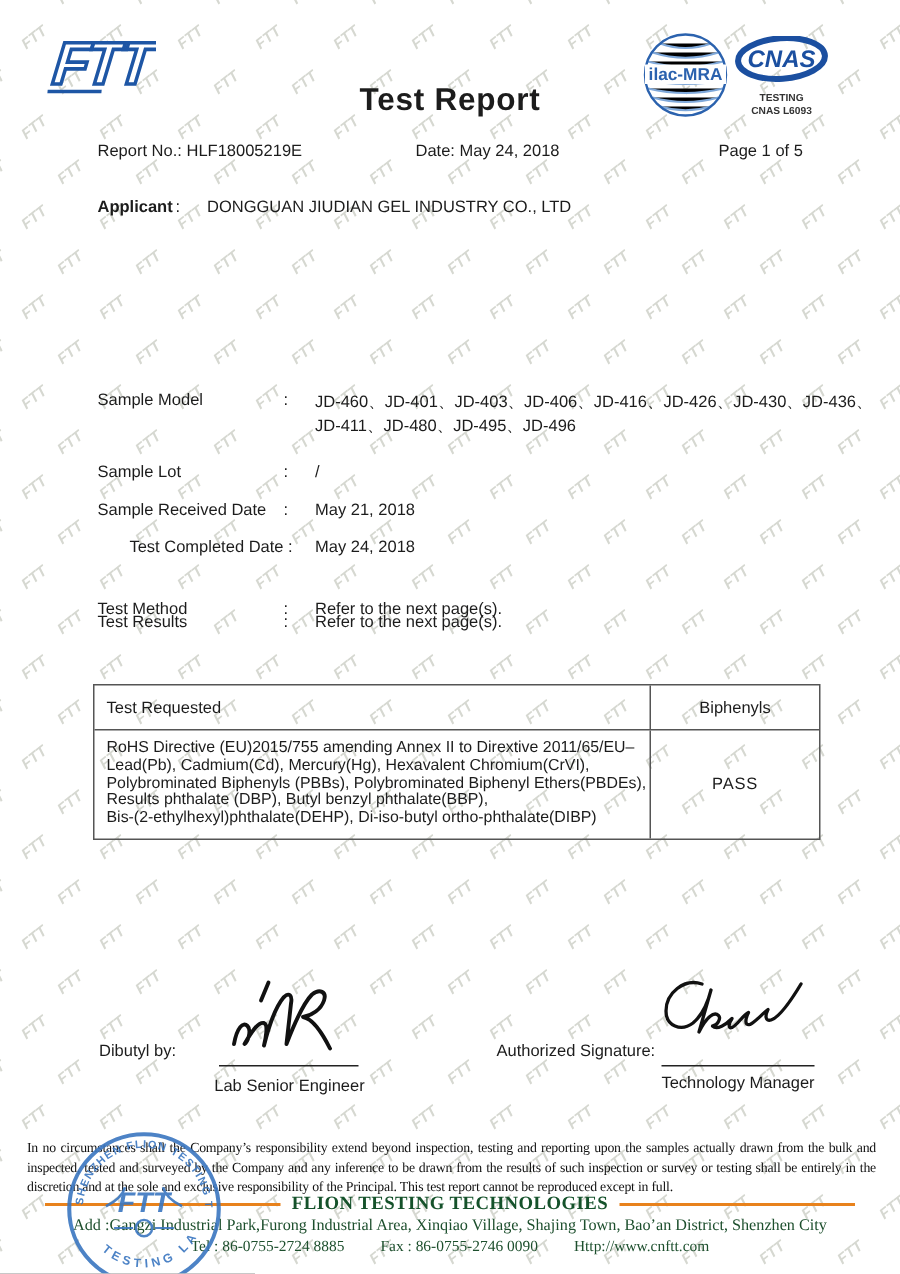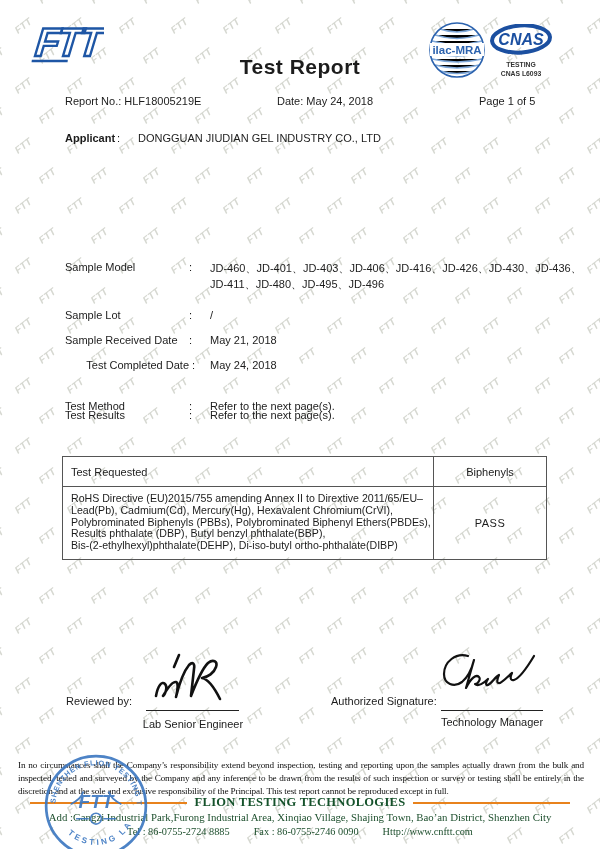--- a/index.html
+++ b/index.html
@@ -505,21 +505,21 @@
         <div class="c2 pass">PASS</div>
       </div>
     </div>
 
     <svg class="sig-svg" style="left:150px;top:650px;" width="82" height="58" viewBox="0 0 82 58">
       <g fill="none" stroke="#111" stroke-width="2.6" stroke-linecap="round" stroke-linejoin="round">
         <path d="M24,17 L29,5"></path>
         <path d="M6,46 C8,35 12,31 15,34 C18,37 15,45 13,46 C17,39 22,31 26,32 C29,33 27,43 26,47 C30,31 34,21 39,15 C43,11 45,14 44,19 L41,46 C46,33 52,19 58,13 C63,9 68,11 66,17 C64,23 58,27 52,28 C58,29 64,37 70,49"></path>
       </g>
     </svg>
-    <span class="sig-label" style="left:66px;top:695px;">Reviewed by:</span>
+    <span class="sig-label" style="left:66px;top:695px;">Dibutyl by:</span>
     <div class="sig-line" style="left:146px;top:710px;width:93px;"></div>
     <div class="sig-title" style="left:138px;top:718px;width:110px;">Lab Senior Engineer</div>
 
     <svg class="sig-svg" style="left:438px;top:648px;" width="102" height="52" viewBox="0 0 102 52">
       <g fill="none" stroke="#111" stroke-width="2.2" stroke-linecap="round" stroke-linejoin="round">
         <path d="M30,8 C18,4 6,14 6,26 C6,36 16,40 24,34 C30,29 34,20 36,12 L28,40 C33,30 38,26 41,29 C43,31 40,36 37,36 C40,39 46,35 50,31 C48,34 47,38 50,37 C54,35 57,29 61,27 C59,31 58,36 62,35 C66,33 70,28 74,25 C72,29 72,33 76,32 C82,30 90,18 96,8"></path>
       </g>
     </svg>
     <span class="sig-label" style="left:331px;top:695px;">Authorized Signature:</span>
     <div class="sig-line" style="left:441px;top:710px;width:102px;"></div>

